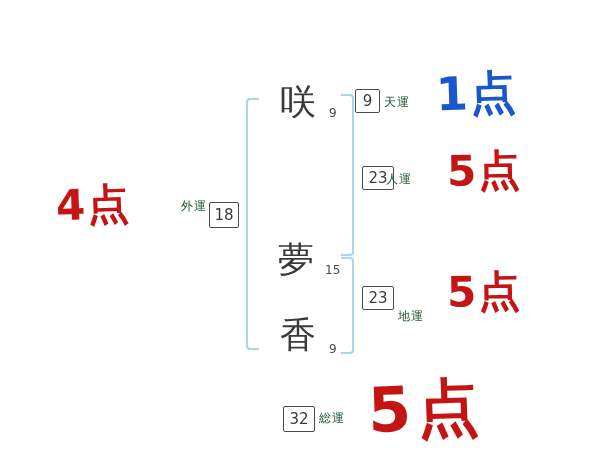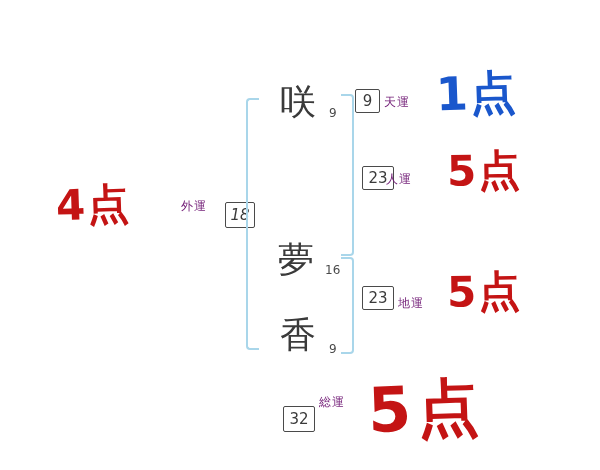--- a/index.html
+++ b/index.html
@@ -36,21 +36,21 @@
     color:#3a3a3a;
     font-size:15px;
     line-height:1;
     display:flex;
     align-items:center;
     justify-content:center;
     background:#ffffff;
   }
   .fortune-label{
     font-size:12px;
-    color:#701a75;
+    color:#14532d;
     line-height:1;
     letter-spacing:1px;
   }
 
   
   .bracket-left{
     border-left:2.5px solid #a9d6ea;
     border-top:2.5px solid #a9d6ea;
     border-bottom:2.5px solid #a9d6ea;
     border-top-left-radius:4px;
@@ -80,46 +80,46 @@
   .score-sou{font-size:62px;transform:rotate(-2deg);letter-spacing:6px;}
 </style>
 </head>
 <body>
 
 <div class="canvas">
 
   <div class="abs score red score-gai" style="left:56px;top:184px;">4点</div>
 
   <div class="abs fortune-label" style="left:181px;top:200px;">外運</div>
-  <div class="abs val-box" style="left:225px;top:202px;width:28px;height:24px;font-style:italic;">18</div>
+  <div class="abs val-box" style="left:209px;top:202px;width:28px;height:24px;">18</div>
 
   <div class="abs bracket-left" style="left:246px;top:98px;width:11px;height:248px;"></div>
 
   <div class="abs kanji" style="left:280px;top:84px;">咲</div>
   <div class="abs stroke-num" style="left:329px;top:107px;">9</div>
 
   <div class="abs kanji" style="left:278px;top:242px;">夢</div>
-  <div class="abs stroke-num" style="left:325px;top:264px;">16</div>
+  <div class="abs stroke-num" style="left:325px;top:264px;">15</div>
 
   <div class="abs kanji" style="left:280px;top:317px;">香</div>
   <div class="abs stroke-num" style="left:329px;top:343px;">9</div>
 
   <div class="abs bracket-right" style="left:341px;top:94px;width:11px;height:158px;"></div>
 
   <div class="abs bracket-right" style="left:341px;top:257px;width:11px;height:93px;"></div>
 
   <div class="abs val-box" style="left:355px;top:89px;width:23px;height:22px;">9</div>
   <div class="abs fortune-label" style="left:384px;top:96px;">天運</div>
   <div class="abs score blue score-ten" style="left:436px;top:70px;">1点</div>
 
   <div class="abs val-box" style="left:362px;top:166px;width:30px;height:22px;">23</div>
   <div class="abs fortune-label" style="left:386px;top:173px;">人運</div>
   <div class="abs score red score-jin" style="left:447px;top:150px;">5点</div>
 
   <div class="abs val-box" style="left:362px;top:286px;width:30px;height:22px;">23</div>
-  <div class="abs fortune-label" style="left:398px;top:297px;text-align:right;">地運</div>
+  <div class="abs fortune-label" style="left:398px;top:310px;text-align:right;">地運</div>
   <div class="abs score red score-chi" style="left:447px;top:271px;">5点</div>
 
   <div class="abs val-box" style="left:283px;top:406px;width:30px;height:24px;">32</div>
-  <div class="abs fortune-label" style="left:319px;top:396px;">総運</div>
+  <div class="abs fortune-label" style="left:319px;top:412px;">総運</div>
   <div class="abs score red score-sou" style="left:368px;top:378px;">5点</div>
 
 </div>
 
 </body></html>

